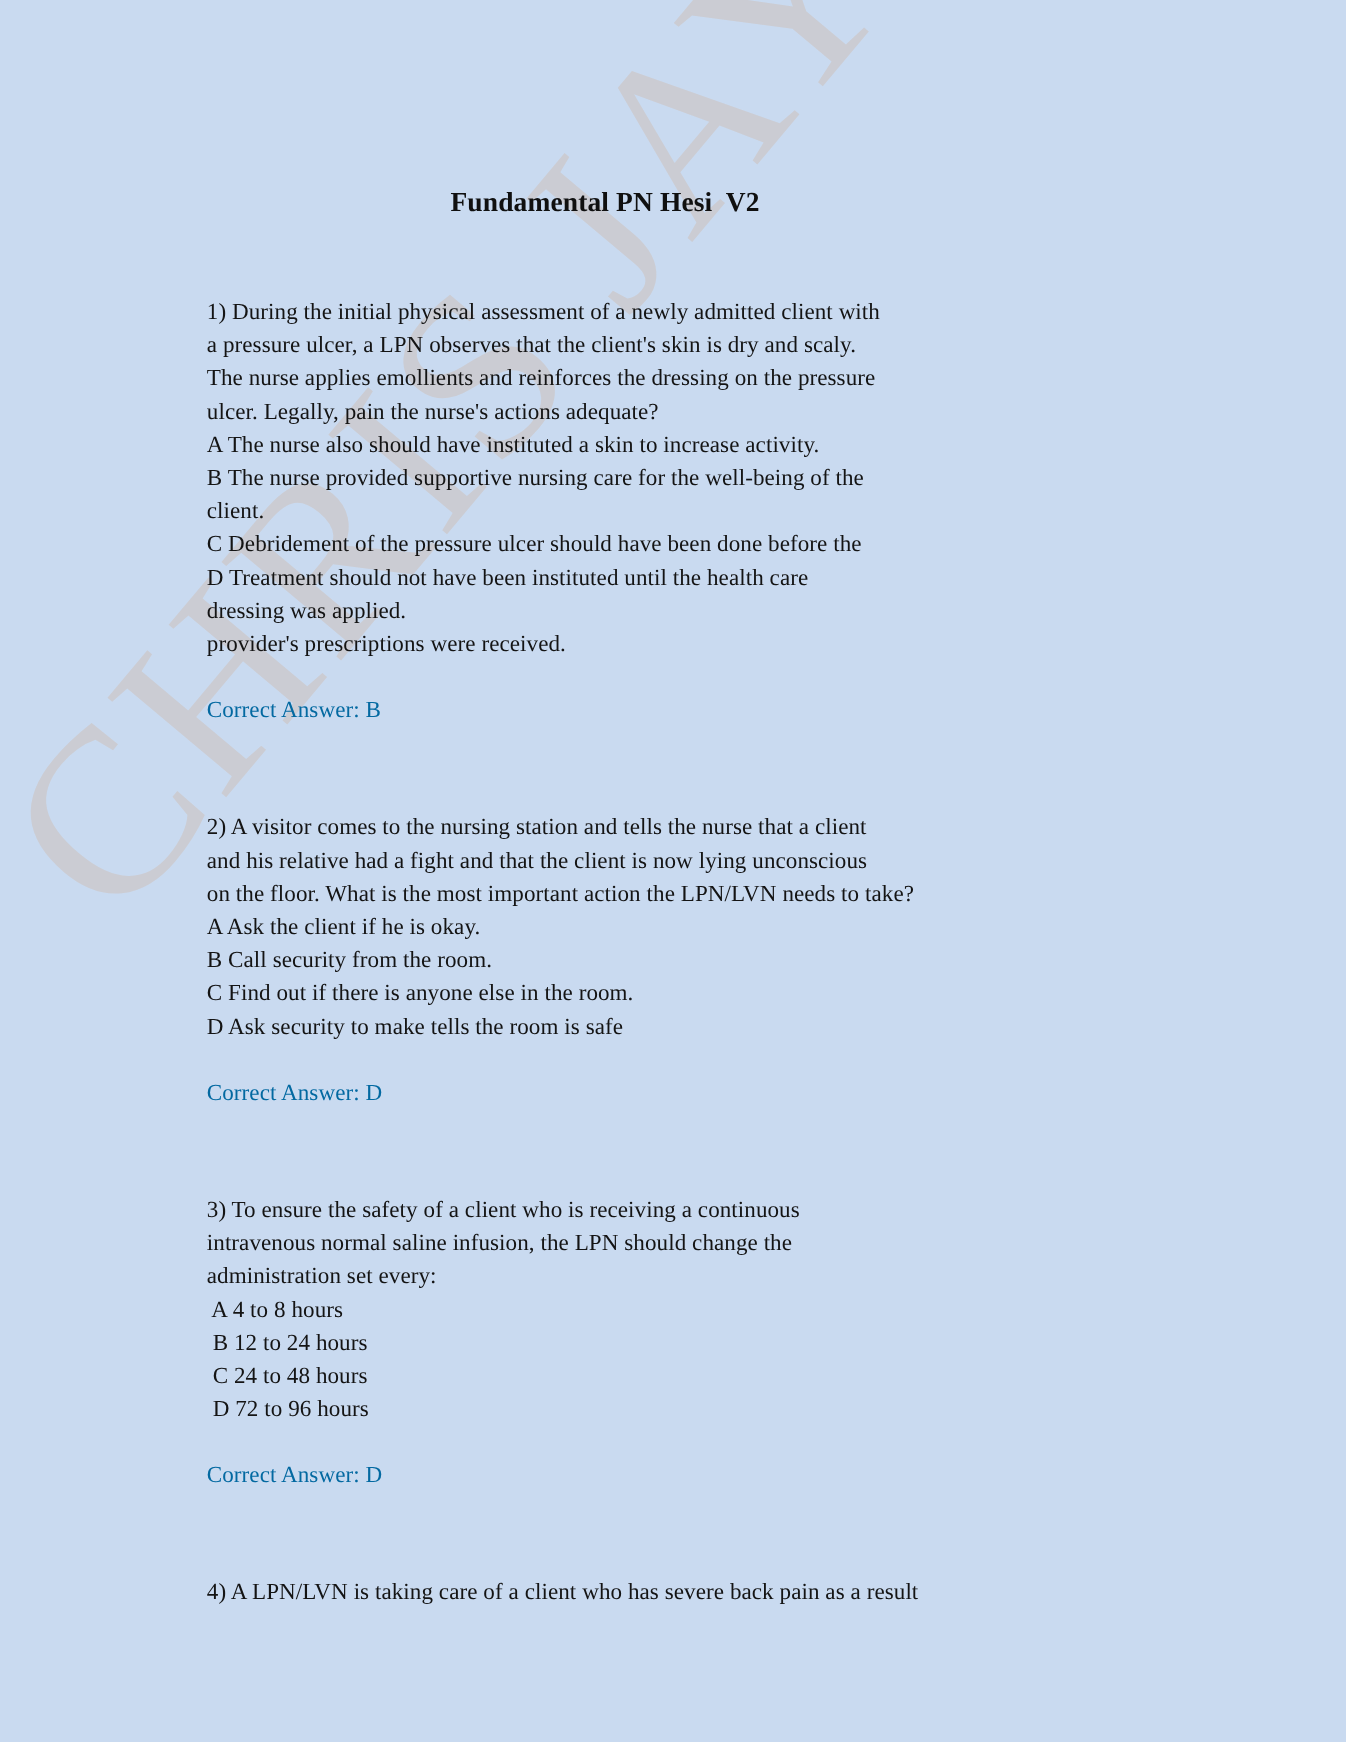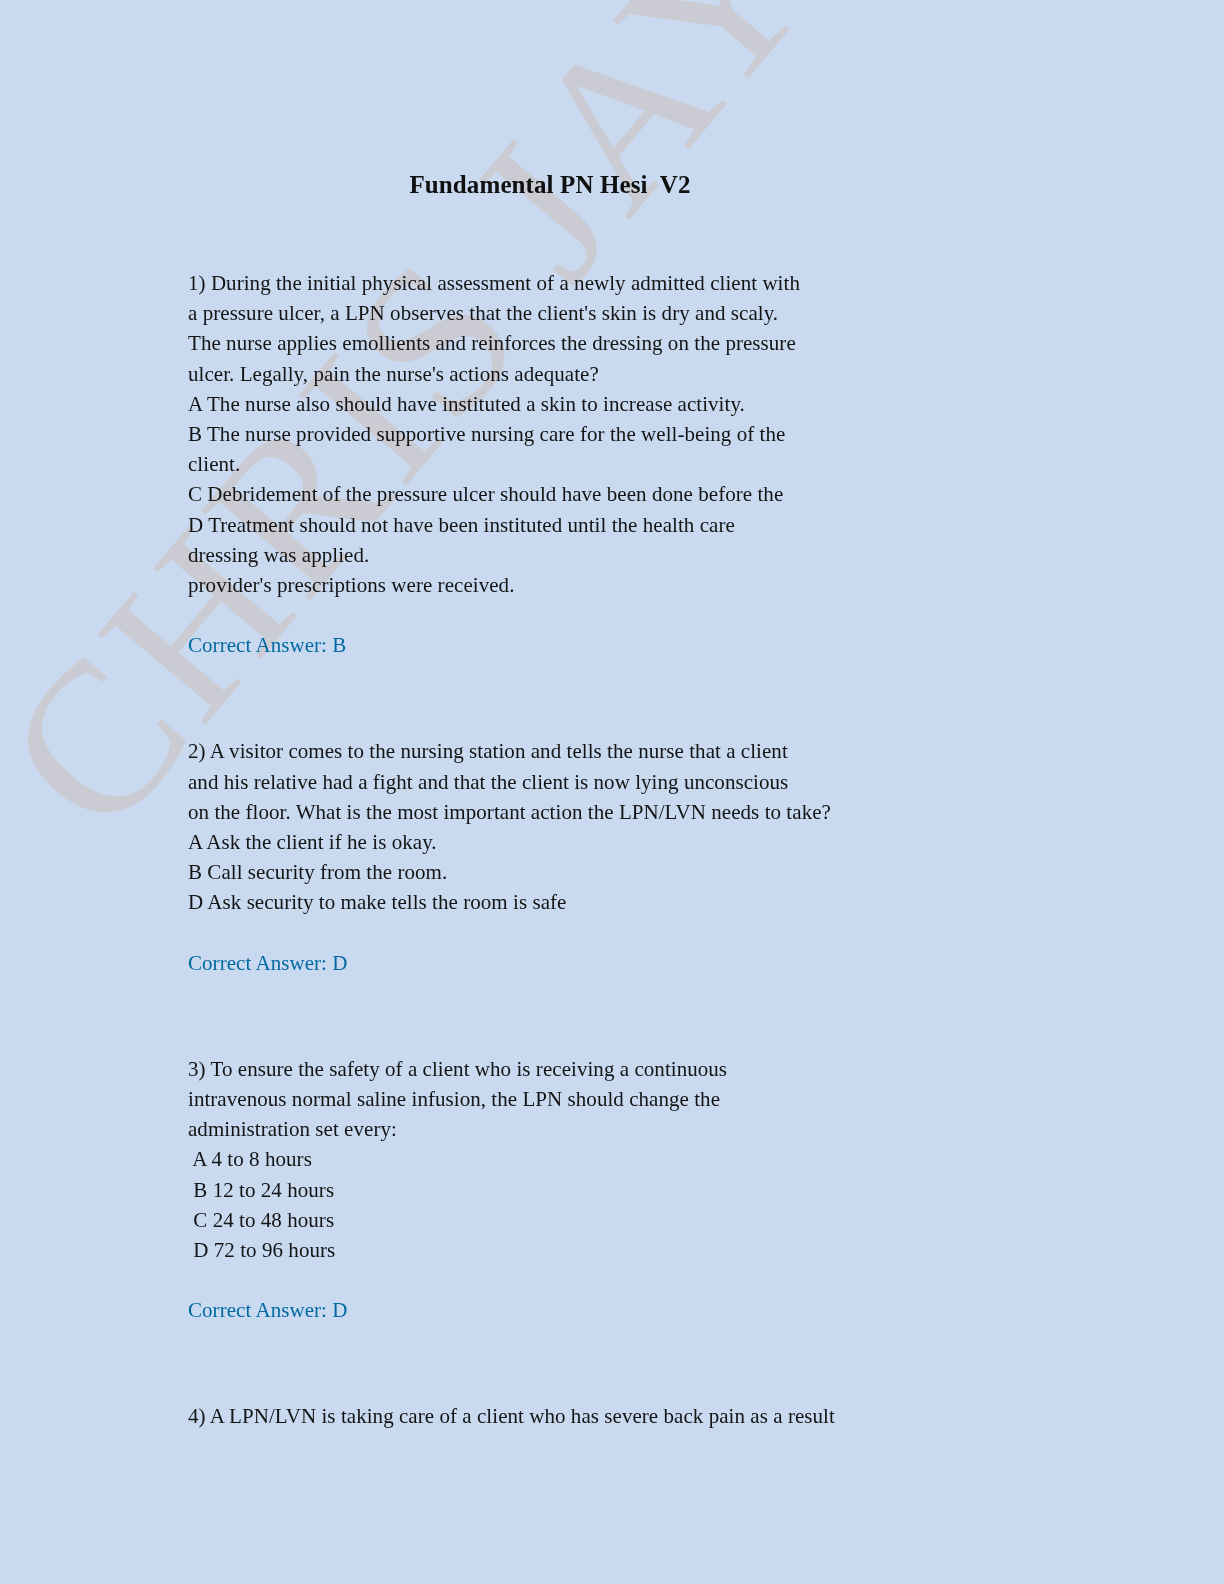--- a/index.html
+++ b/index.html
@@ -134,20 +134,21 @@
       </div>
 
       <div class="spacer-lg"></div>
 
       <div class="q-block">
         <div class="line">2) A visitor comes to the nursing station and tells the nurse that a client</div>
         <div class="line">and his relative had a fight and that the client is now lying unconscious</div>
         <div class="line">on the floor. What is the most important action the LPN/LVN needs to take?</div>
         <div class="line">A Ask the client if he is okay.</div>
         <div class="line">B Call security from the room.</div>
+        <div class="line">C Find out if there is anyone else in the room.</div>
         <div class="line">D Ask security to make tells the room is safe</div>
         <div class="spacer-sm"></div>
         <div class="line answer">Correct Answer: D</div>
       </div>
 
       <div class="spacer-lg"></div>
 
       <div class="q-block">
         <div class="line">3) To ensure the safety of a client who is receiving a continuous</div>
         <div class="line">intravenous normal saline infusion, the LPN should change the</div>

